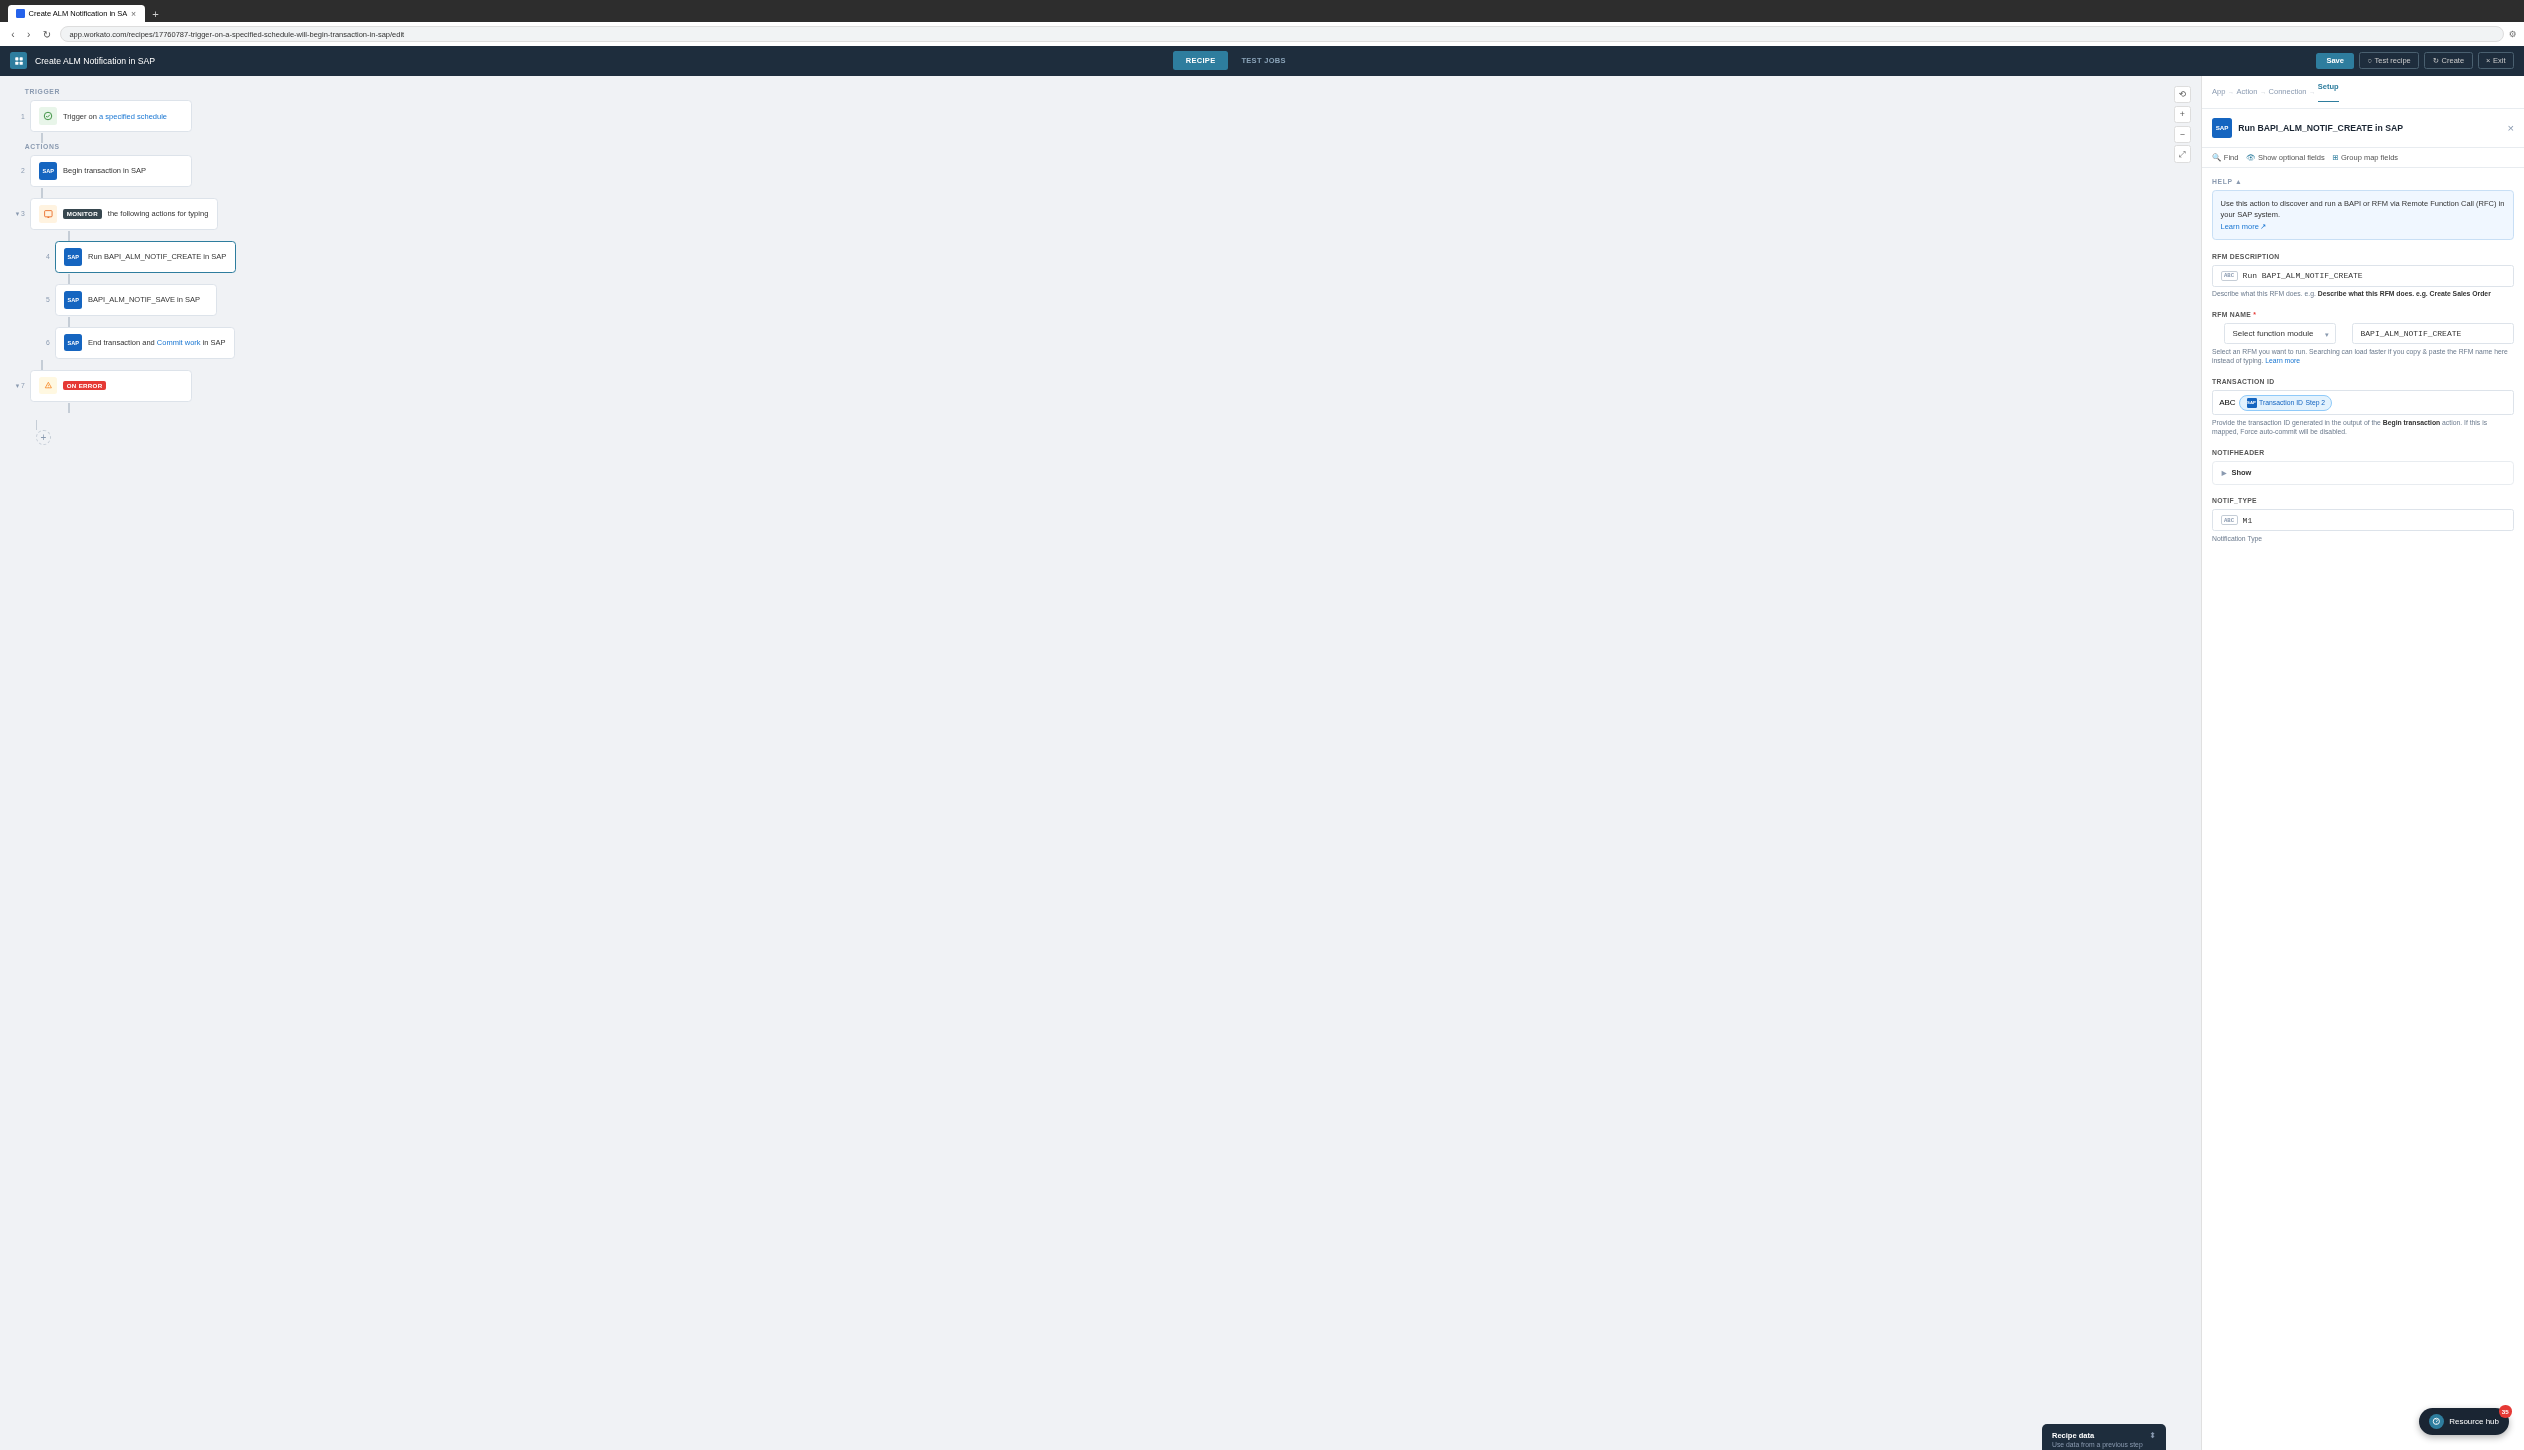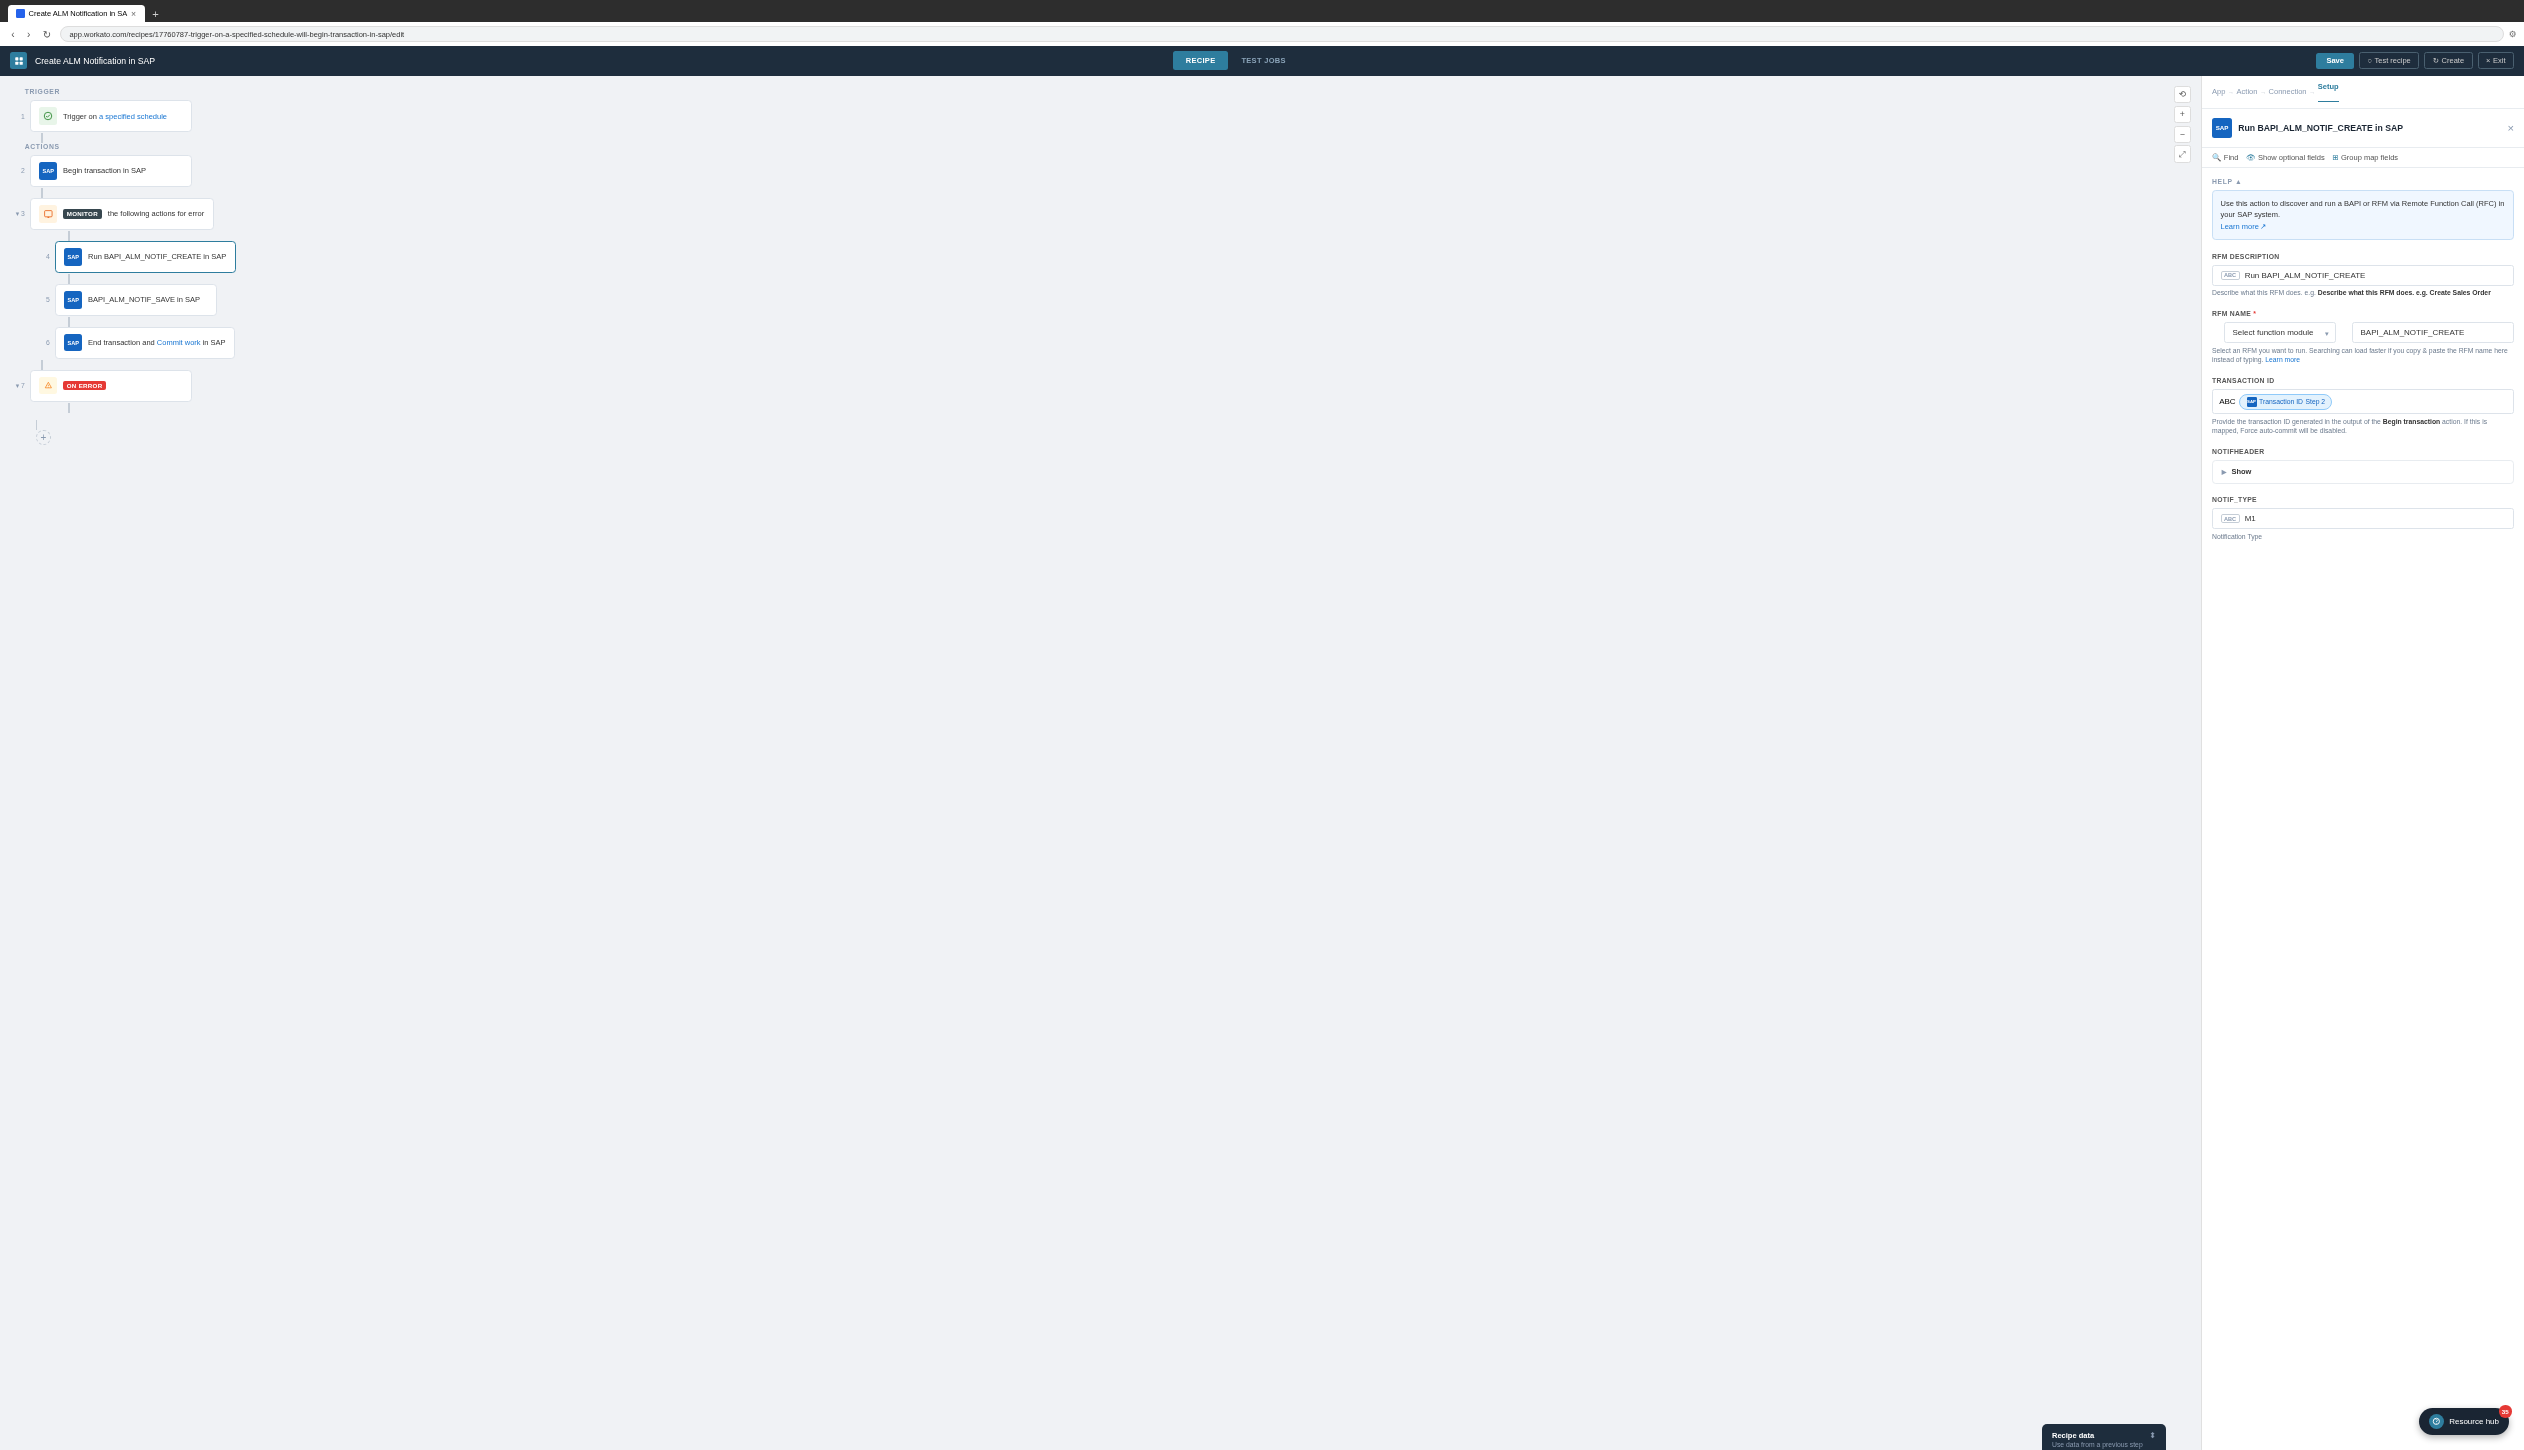--- a/index.html
+++ b/index.html
@@ -81,21 +81,21 @@
     
     .help-section { margin-bottom: 10px; }
     .help-header { font-size: 6.8px; font-weight: 700; color: #8a9ab0; letter-spacing: 0.6px; display: flex; align-items: center; gap: 2.5px; margin-bottom: 5px; cursor: pointer; }
     .help-box { background: #f0f7ff; border: 0.6px solid #c8dff5; border-radius: 3.7px; padding: 7.5px; font-size: 7.5px; color: #333; line-height: 1.5; }
     .help-link { color: #1976d2; text-decoration: none; display: inline-flex; align-items: center; gap: 1.2px; }
 
     
     .form-section { margin-bottom: 12.4px; }
     .form-label { font-size: 6.8px; font-weight: 700; color: #555; letter-spacing: 0.3px; text-transform: uppercase; margin-bottom: 5px; }
     .form-label .required { color: #e53935; }
-    .form-input { border: 0.6px solid #dde3ea; border-radius: 2.5px; padding: 5px 7.5px; font-size: 8px; width: 100%; color: #333; display: flex; align-items: center; gap: 5px; }
+    .form-input { border: 0.6px solid #dde3ea; border-radius: 2.5px; padding: 5px 7.5px; font-size: 8px; width: 100%; color: #333; display: flex; align-items: center; gap: 5px; font-family: Liberation Mono, monospace; }
     .form-input .abc-badge { font-size: 5.6px; font-weight: 700; color: #8a9ab0; border: 0.6px solid #c5cdd6; border-radius: 1.9px; padding: 0.6px 2.5px; flex-shrink: 0; }
     .form-hint { font-size: 6.8px; color: #6b7a8d; margin-top: 2.5px; line-height: 1.4; }
     .form-hint .bold { font-weight: 600; color: #333; }
     .form-hint .link { color: #1976d2; text-decoration: none; }
     
     .rfm-name-row { display: flex; gap: 16px; padding-left: 12px; }
     .rfm-name-select { flex: 0 0 auto; width: 112px; }
     .rfm-name-input { flex: 1; }
     .select-wrapper { position: relative; }
     .select-wrapper select { appearance: none; background: #fff; border: 0.6px solid #dde3ea; border-radius: 2.5px; padding: 5px 7.5px; font-size: 8px; color: #333; width: 100%; cursor: pointer; }
@@ -228,21 +228,21 @@
         <span class="step-number">▾ 3</span>
         <div class="step-card">
           <div class="step-icon monitor">
             <svg width="8.7" height="8.7" viewBox="0 0 14 14" fill="none">
               <rect x="1" y="1" width="12" height="10" rx="1.5" stroke="#e65100" stroke-width="1.2" fill="none"></rect>
               <path d="M5 13h4" stroke="#e65100" stroke-width="1.2"></path>
               <path d="M7 11v2" stroke="#e65100" stroke-width="1.2"></path>
             </svg>
           </div>
           <span class="monitor-badge">MONITOR</span>
-          <div class="step-label">the following actions for error</div>
+          <div class="step-label">the following actions for typing</div>
         </div>
       </div>
       <div class="connector-line indent"></div>
     </div>
 
     <div class="step-container">
       <div class="step-row-indent">
         <span class="step-number">4</span>
         <div class="step-card active">
           <div class="step-icon sap">SAP</div>

